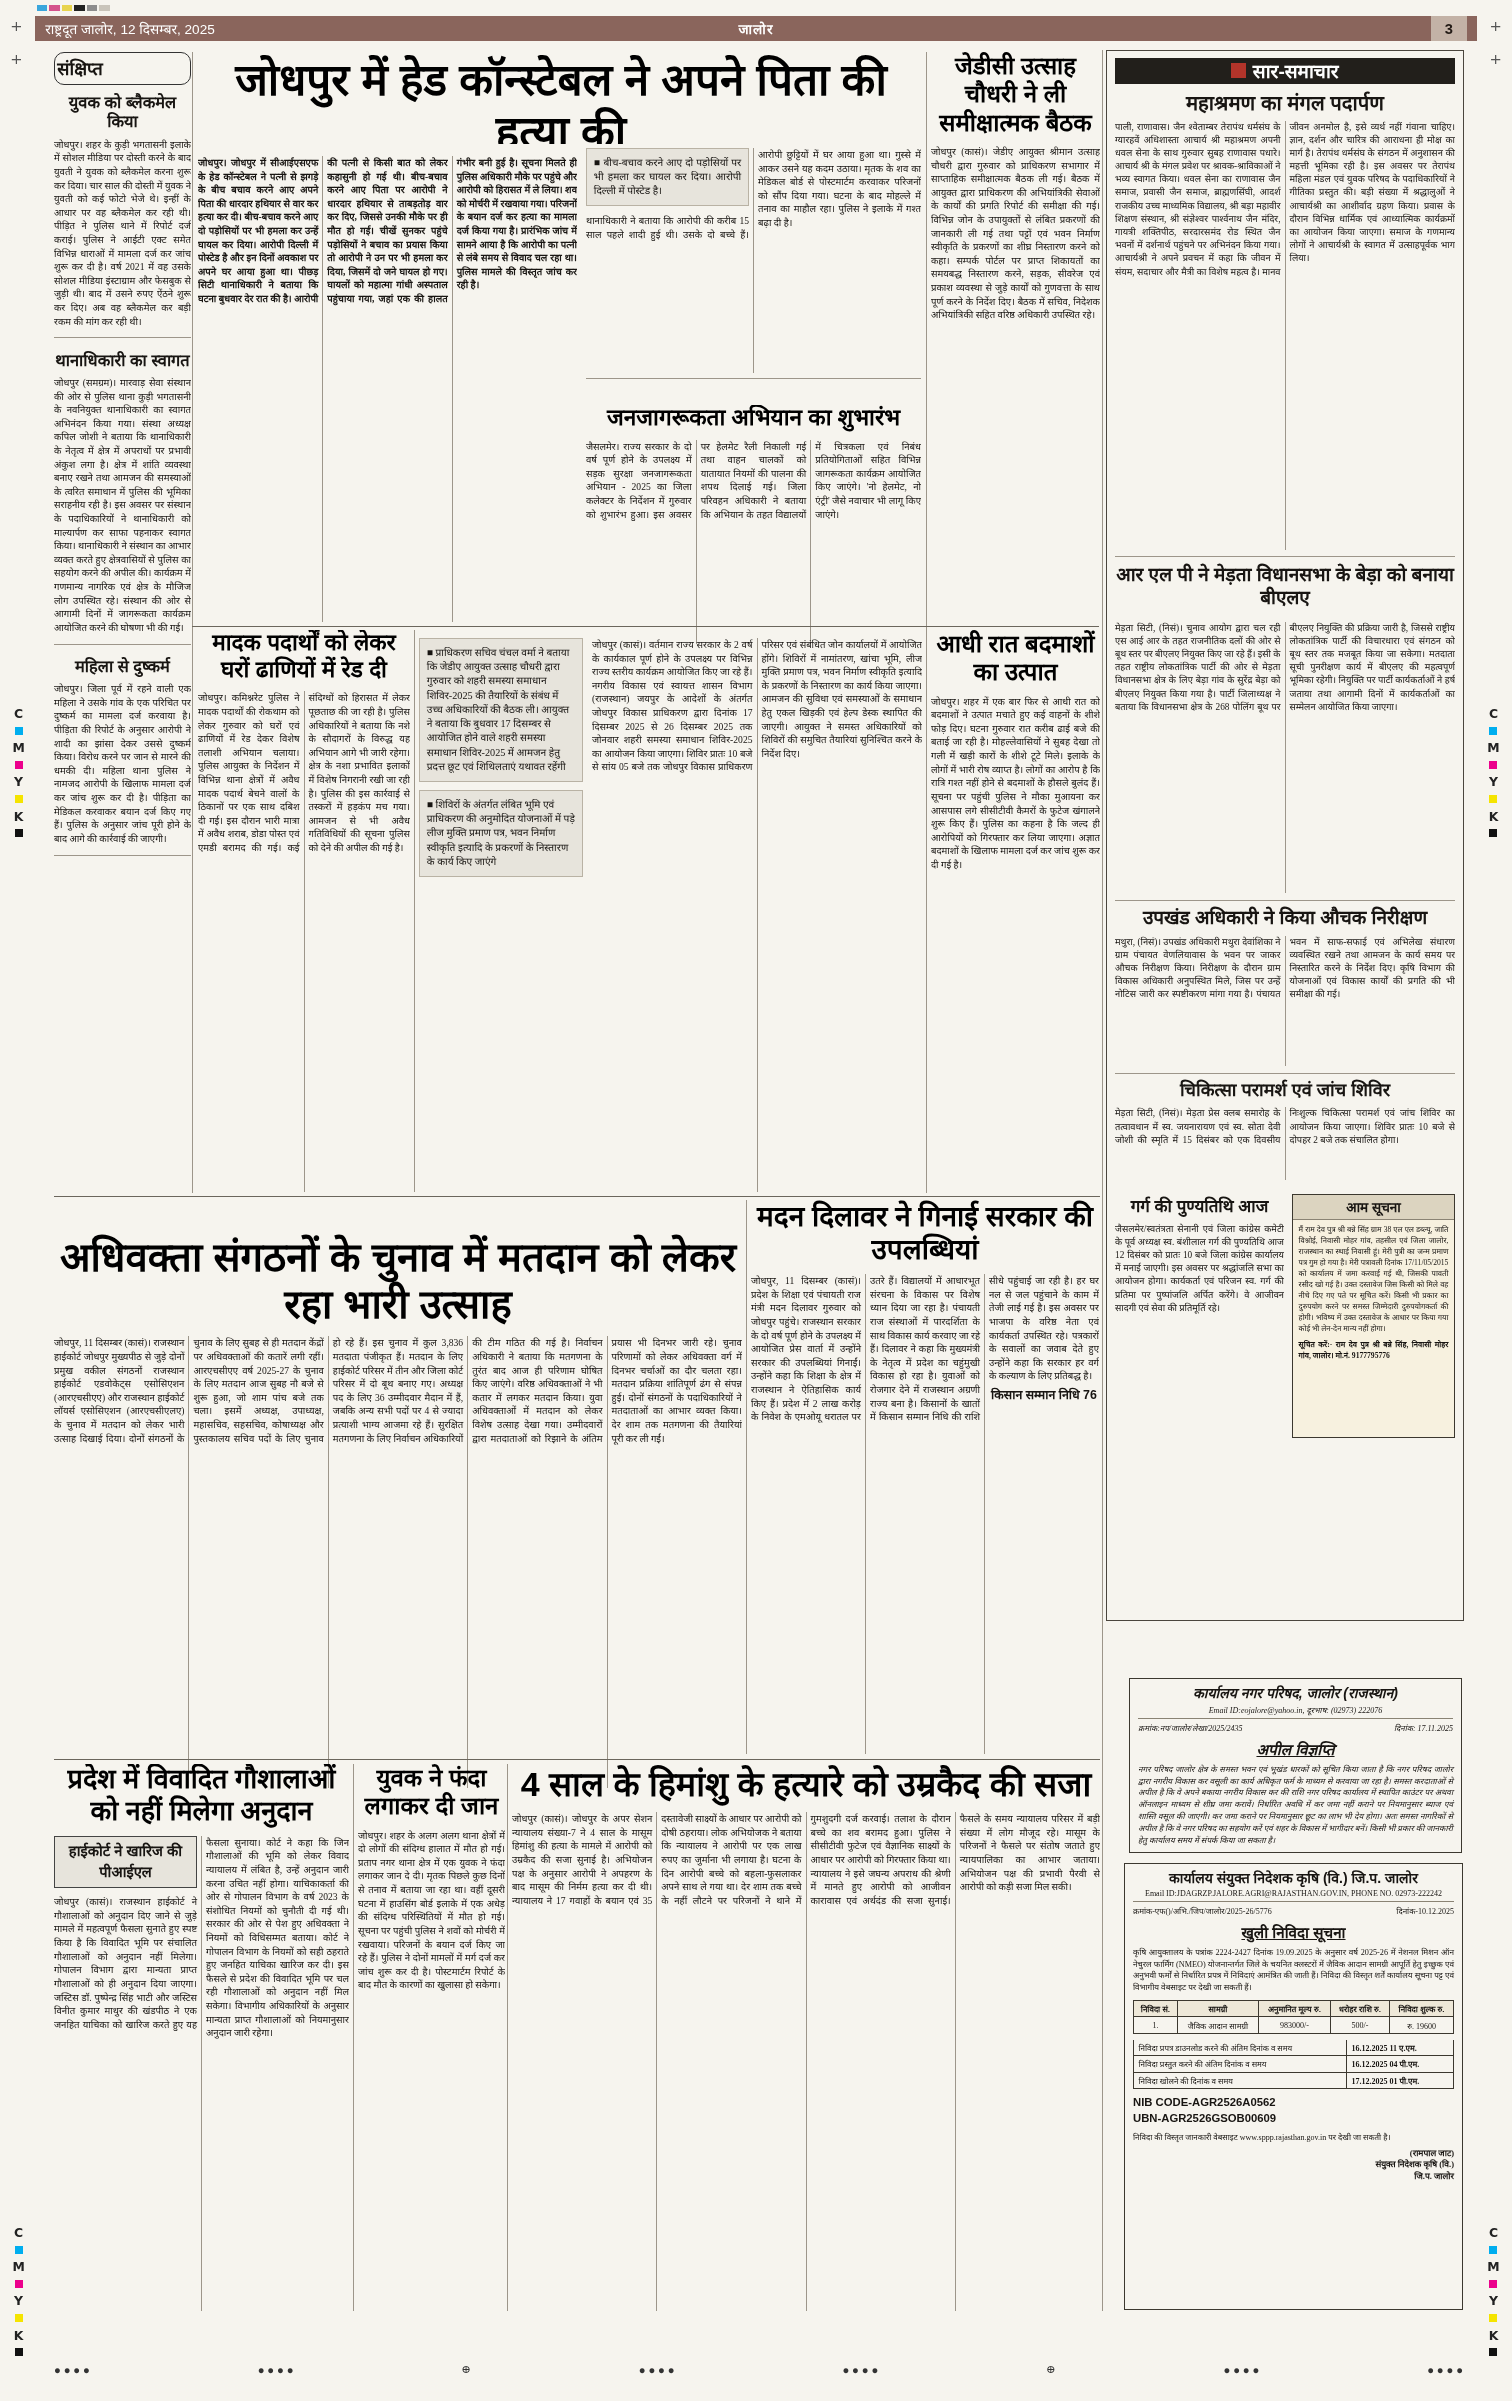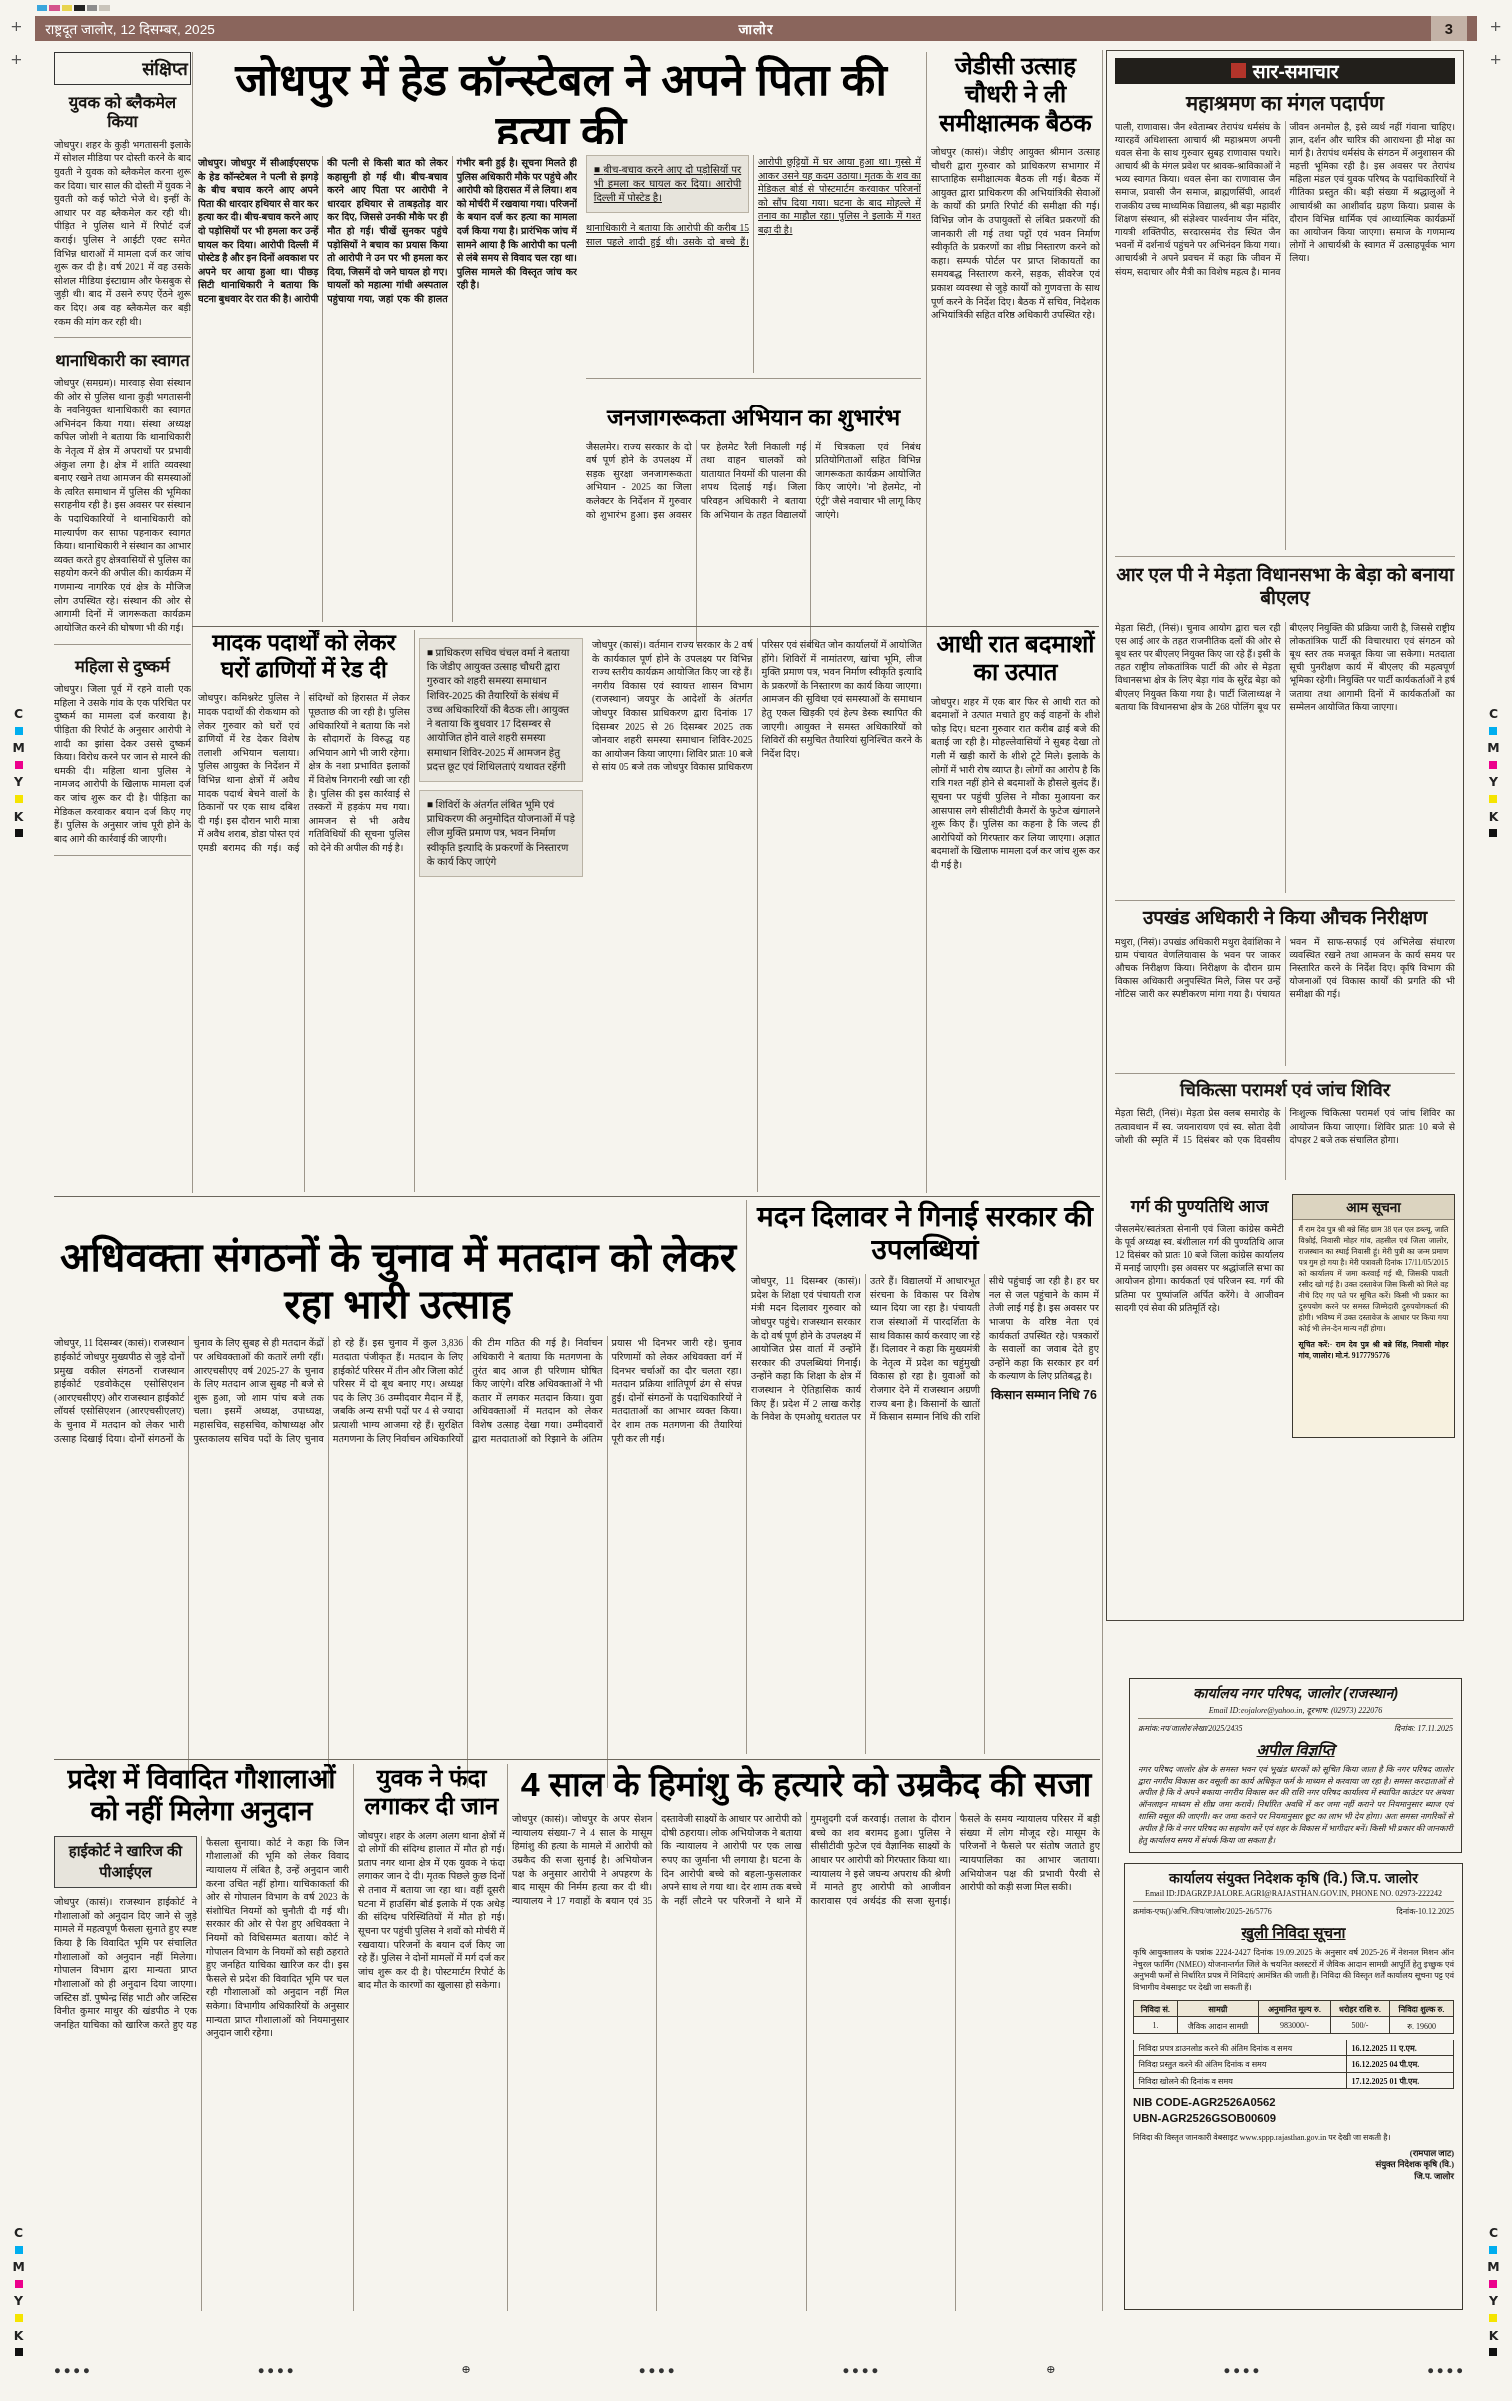--- a/index.html
+++ b/index.html
@@ -43,21 +43,21 @@
   .cols-1{column-count:1}.cols-2{column-count:2}.cols-3{column-count:3}.cols-4{column-count:4}.cols-5{column-count:5}
   .dateline{font-weight:bold;}
   .note{background:var(--box_gray);border:0.6px solid #b9b2a4;padding:6.8px 6.8px;margin:0 0 8px 0;
     font-size:10.2px;line-height:1.4;break-inside:avoid;}
   .note p::before{content:"■  ";font-weight:bold;}
   .boxed-sub{border:1.1px solid #444;background:var(--box_gray);padding:4.5px 5.6px;margin:0 0 6.8px 0;text-align:center;
     font-family:"Liberation Sans","DejaVu Sans",sans-serif;font-weight:bold;font-size:14.7px;break-inside:avoid;}
   .subhead{font-family:"Liberation Sans","DejaVu Sans",sans-serif;font-weight:bold;font-size:12.4px;text-align:center;margin:4.5px 0;}
   
   .brief{position:absolute;left:54px;top:52px;width:137px;height:1142px;overflow:hidden;}
-  .brief-head{border:1.7px solid #333;border-radius:0;text-align:right;font-family:"Liberation Sans","DejaVu Sans",sans-serif;
+  .brief-head{border:1.7px solid #333;border-radius:10px;text-align:left;font-family:"Liberation Sans","DejaVu Sans",sans-serif;
     font-weight:bold;font-size:18px;padding:3.4px 2.3px;margin-bottom:8px;}
   .brief-item{margin-bottom:12.4px;border-bottom:0.6px solid var(--rule);padding-bottom:9px;}
   .brief-item h3{font-family:"Liberation Sans","DejaVu Sans",sans-serif;font-weight:bold;font-size:16.4px;text-align:center;line-height:1.2;margin-bottom:5.6px;}
   .brief-item p{font-size:9.6px;line-height:1.42;text-align:justify;}
   
   .saar{position:absolute;left:1106px;top:50px;width:358px;height:1571px;border:1.1px solid #4a453d;
     padding:6.8px 8px;overflow:hidden;background:var(--paper);}
   .saar-head{background:#221f1b;color:#fff;display:flex;align-items:center;gap:6.8px;height:26px;
     padding:0 6.8px;font-family:"Liberation Sans","DejaVu Sans",sans-serif;font-weight:bold;font-size:19px;justify-content:center;}
   .saar-accent{width:14.7px;height:14.7px;background:var(--accent_red);flex:0 0 auto;}
@@ -148,21 +148,21 @@
 
   <section class="art" style="left:198px;top:54px;width:726px;height:90px;">
     <h1 class="hl t-xxl">जोधपुर में  हेड कॉन्स्टेबल ने अपने पिता की हत्या की</h1>
   </section>
   <section class="art" style="left:198px;top:148px;width:379px;height:474px;">
     <div class="art-body cols-3">
       <p class="dateline">जोधपुर। जोधपुर में सीआईएसएफ के हेड कॉन्स्टेबल ने पत्नी से झगड़े के बीच बचाव करने आए अपने पिता की धारदार हथियार से वार कर हत्या कर दी। बीच-बचाव करने आए दो पड़ोसियों पर भी हमला कर उन्हें घायल कर दिया। आरोपी दिल्ली में पोस्टेड है और इन दिनों अवकाश पर अपने घर आया हुआ था। पीछड़ सिटी थानाधिकारी ने बताया कि घटना बुधवार देर रात की है। आरोपी की पत्नी से किसी बात को लेकर कहासुनी हो गई थी। बीच-बचाव करने आए पिता पर आरोपी ने धारदार हथियार से ताबड़तोड़ वार कर दिए, जिससे उनकी मौके पर ही मौत हो गई। चीखें सुनकर पहुंचे पड़ोसियों ने बचाव का प्रयास किया तो आरोपी ने उन पर भी हमला कर दिया, जिसमें दो जने घायल हो गए। घायलों को महात्मा गांधी अस्पताल पहुंचाया गया, जहां एक की हालत गंभीर बनी हुई है। सूचना मिलते ही पुलिस अधिकारी मौके पर पहुंचे और आरोपी को हिरासत में ले लिया। शव को मोर्चरी में रखवाया गया। परिजनों के बयान दर्ज कर हत्या का मामला दर्ज किया गया है। प्रारंभिक जांच में सामने आया है कि आरोपी का पत्नी से लंबे समय से विवाद चल रहा था। पुलिस मामले की विस्तृत जांच कर रही है।</p>
     </div>
   </section>
   <section class="art" style="left:586px;top:148px;width:335px;height:225px;">
-    <div class="art-body cols-2" style="margin-top:7px;text-decoration:underline;">
+    <div class="art-body cols-2" style="margin-top:0;">
       <div class="note">
         <p>बीच-बचाव करने आए दो पड़ोसियों पर भी हमला कर घायल कर दिया। आरोपी दिल्ली में पोस्टेड है।</p>
       </div>
       <p>थानाधिकारी ने बताया कि आरोपी की करीब 15 साल पहले शादी हुई थी। उसके दो बच्चे हैं। आरोपी छुट्टियों में घर आया हुआ था। गुस्से में आकर उसने यह कदम उठाया। मृतक के शव का मेडिकल बोर्ड से पोस्टमार्टम करवाकर परिजनों को सौंप दिया गया। घटना के बाद मोहल्ले में तनाव का माहौल रहा। पुलिस ने इलाके में गश्त बढ़ा दी है।</p>
     </div>
   </section>
 
   <section class="art" style="left:586px;top:383px;width:335px;height:239px;margin-top:22px;">
     <h2 class="hl" style="font-size:22.6px;">जनजागरूकता अभियान का शुभारंभ</h2>
     <div class="art-body cols-3">

